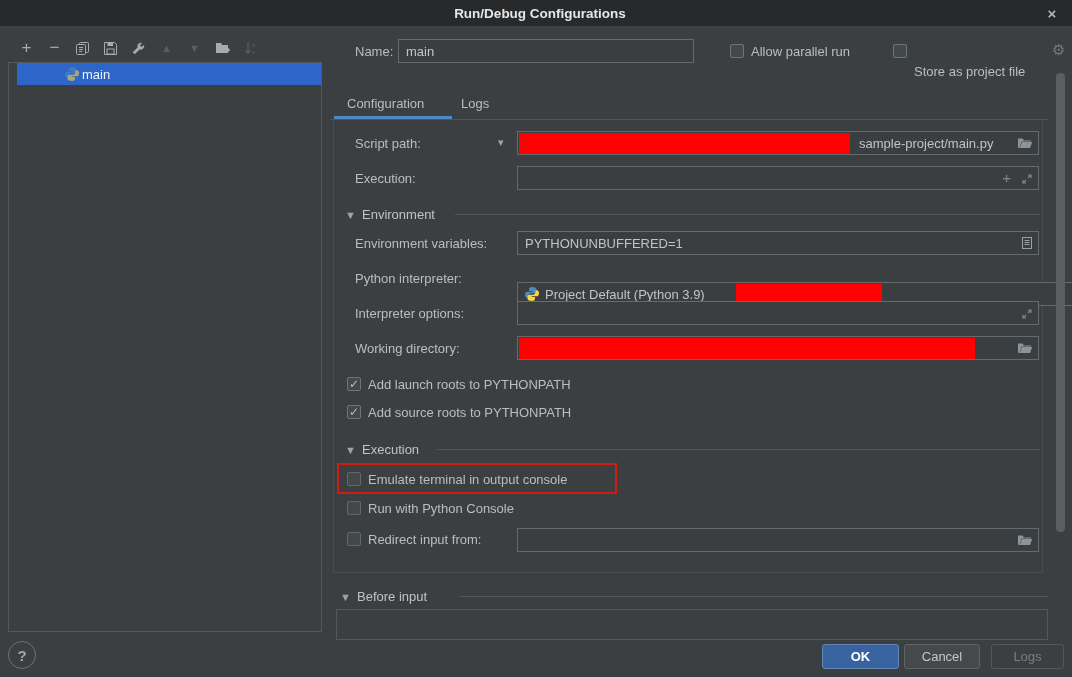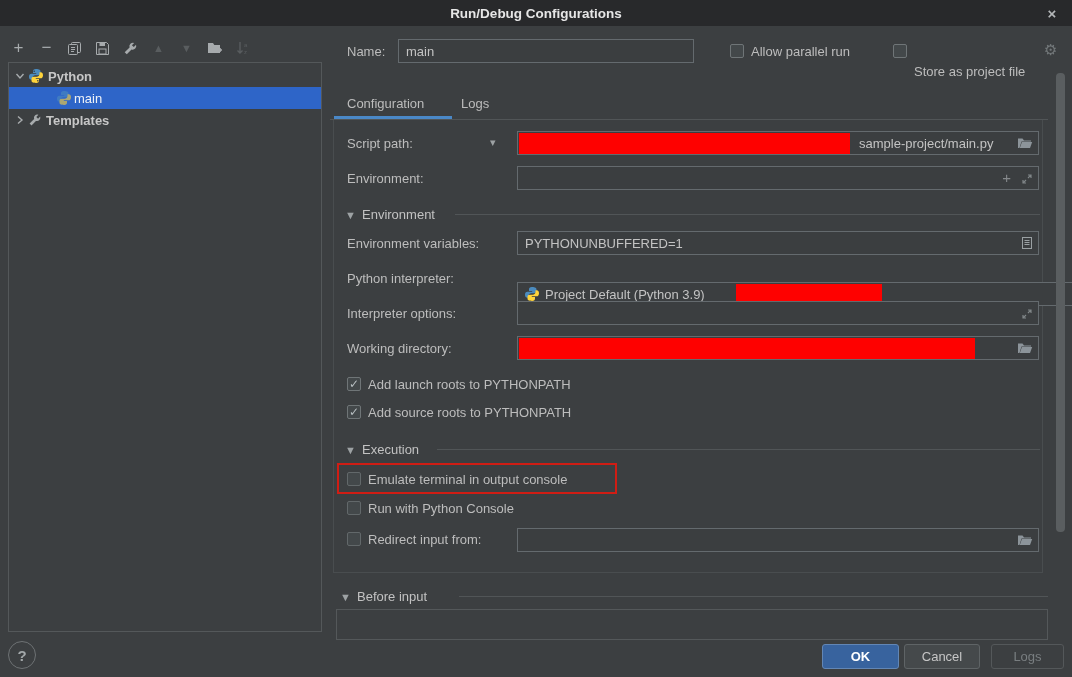--- a/index.html
+++ b/index.html
@@ -2,21 +2,21 @@
 <html><head>
 <meta charset="utf-8">
 <style>
   * { margin:0; padding:0; box-sizing:border-box; }
   html,body { width:1072px; height:677px; }
   body {
     font-family:"Liberation Sans","DejaVu Sans",sans-serif;
     background:#3c3f41; color:#bdbdbd; font-size:13px;
     position:relative; overflow:hidden;
   }
-  .abs { position:absolute; }
+  .abs { position:absolute;padding-left:8px; }
 
   
   .titlebar { left:0; top:0; width:1072px; height:26px; background:#28292b;
     display:flex; align-items:center; justify-content:center; }
   .titlebar .title { font-weight:bold; color:#e6e6e6; font-size:13.5px; }
   .close-btn { position:absolute; right:8px; top:0; width:24px; height:26px;
     display:flex; align-items:center; justify-content:center;
     color:#b3b6b8; font-size:15px; font-weight:bold; cursor:pointer; }
 
   
@@ -129,46 +129,27 @@
   <span class="tbi disabled">
     <svg width="14" height="15" viewBox="0 0 14 15">
         <path d="M4 1v11M1.5 9.5L4 12l2.5-2.5" stroke="#595d5f" fill="none" stroke-width="1.4"></path>
         <text x="8" y="6" font-size="6" fill="#595d5f">a</text>
         <text x="8" y="13" font-size="6" fill="#595d5f">z</text>
       </svg>
   </span>
 </div>
 
 <div class="abs tree-panel">
-  <div class="tree-row" style="margin-top:2px;">
-    <svg class="chev" viewBox="0 0 10 10">
-        <path d="M1.5 3l3.5 4 3.5-4" fill="none" stroke="#a7abad" stroke-width="1.4"></path>
-      </svg>
-    <svg class="tree-icon py-icon" viewBox="0 0 16 16">
-      <path fill="#4b8bbe" d="M7.9 1C5.6 1 5 2 5 3.4V5h3.2v.7H3.4C1.9 5.7 1 6.9 1 8.8s.9 3 2.4 3h1.1V9.9C4.5 8.4 5.8 7.2 7.3 7.2h3.2c1.2 0 2-.9 2-2.1V3.4C12.5 2 11.5 1 7.9 1zM6.2 2.4a.8.8 0 1 1 0 1.6.8.8 0 0 1 0-1.6z"></path>
-      <path fill="#ffd43b" d="M8.1 15c2.3 0 2.9-1 2.9-2.4V11H7.8v-.7h4.8c1.5 0 2.4-1.2 2.4-3.1s-.9-3-2.4-3h-1.1v1.9c0 1.5-1.3 2.7-2.8 2.7H5.5c-1.2 0-2 .9-2 2.1v1.7C3.5 14 4.5 15 8.1 15zM9.8 13.6a.8.8 0 1 1 0-1.6.8.8 0 0 1 0 1.6z"></path>
-    </svg>
-    <span class="tree-label bold">Python</span>
-  </div>
   <div class="tree-row selected">
     <svg class="tree-icon py-icon" viewBox="0 0 16 16" style="margin-left:47px; opacity:.6;">
       <path fill="#4b8bbe" d="M7.9 1C5.6 1 5 2 5 3.4V5h3.2v.7H3.4C1.9 5.7 1 6.9 1 8.8s.9 3 2.4 3h1.1V9.9C4.5 8.4 5.8 7.2 7.3 7.2h3.2c1.2 0 2-.9 2-2.1V3.4C12.5 2 11.5 1 7.9 1z"></path>
       <path fill="#ffd43b" d="M8.1 15c2.3 0 2.9-1 2.9-2.4V11H7.8v-.7h4.8c1.5 0 2.4-1.2 2.4-3.1s-.9-3-2.4-3h-1.1v1.9c0 1.5-1.3 2.7-2.8 2.7H5.5c-1.2 0-2 .9-2 2.1v1.7C3.5 14 4.5 15 8.1 15z"></path>
     </svg>
     <span class="tree-label" style="margin-left:2px;">main</span>
   </div>
-  <div class="tree-row">
-    <svg class="chev" viewBox="0 0 10 10">
-        <path d="M3 1.5l4 3.5-4 3.5" fill="none" stroke="#a7abad" stroke-width="1.4"></path>
-      </svg>
-    <svg class="tree-icon" viewBox="0 0 16 16" style="width:14px;height:14px;">
-        <path fill="#a7abad" d="M13.9 4.1l-2.4 2.4-2-2 2.4-2.4a3.8 3.8 0 0 0-4.9 4.8L1.8 12l2.2 2.2 5.1-5.2a3.8 3.8 0 0 0 4.8-4.9z"></path>
-      </svg>
-    <span class="tree-label bold">Templates</span>
-  </div>
 </div>
 
 <div class="abs label" style="left:347px; top:44px;">Name:</div>
 <div class="field" style="left:398px; top:39px; width:296px;">
   <span class="ftext">main</span>
 </div>
 <div class="chk" style="left:730px; top:44px;"></div>
 <div class="chklabel" style="left:751px; top:44px;">Allow parallel run</div>
 <div class="chk" style="left:893px; top:44px;"></div>
 <div class="chklabel" style="left:914px; top:44px;margin-top:20px;">Store as project file</div>
@@ -188,21 +169,21 @@
   <div class="redact" style="left:1px; width:331px;"></div>
   <span class="ftext" style="position:absolute; left:334px;">sample-project/main.py</span>
   <span class="fold-icon">
     <svg width="16" height="14" viewBox="0 0 16 14">
         <path fill="#8c949a" d="M1 2.5h4.5L7 4.5h7v1H4.5L2.5 12H1z"></path>
         <path fill="#8c949a" d="M4.9 6h10.3L13 12H2.8z"></path>
       </svg>
   </span>
 </div>
 
-<div class="abs label" style="left:347px; top:171px;">Environment:</div>
+<div class="abs label" style="left:347px; top:171px;">Execution:</div>
 <div class="field" style="left:517px; top:166px; width:522px;">
   <span class="plus-glyph">+</span>
   <span class="fold-icon" style="top:6px;">
     <svg width="12" height="12" viewBox="0 0 12 12">
         <path d="M7 2h3v3M5 10H2V7M9.8 2.2L7 5M2.2 9.8L5 7" stroke="#808688" fill="none" stroke-width="1.2"></path>
       </svg>
   </span>
 </div>
 
 <div class="section-arrow" style="left:345px; top:209px;">▼</div>

